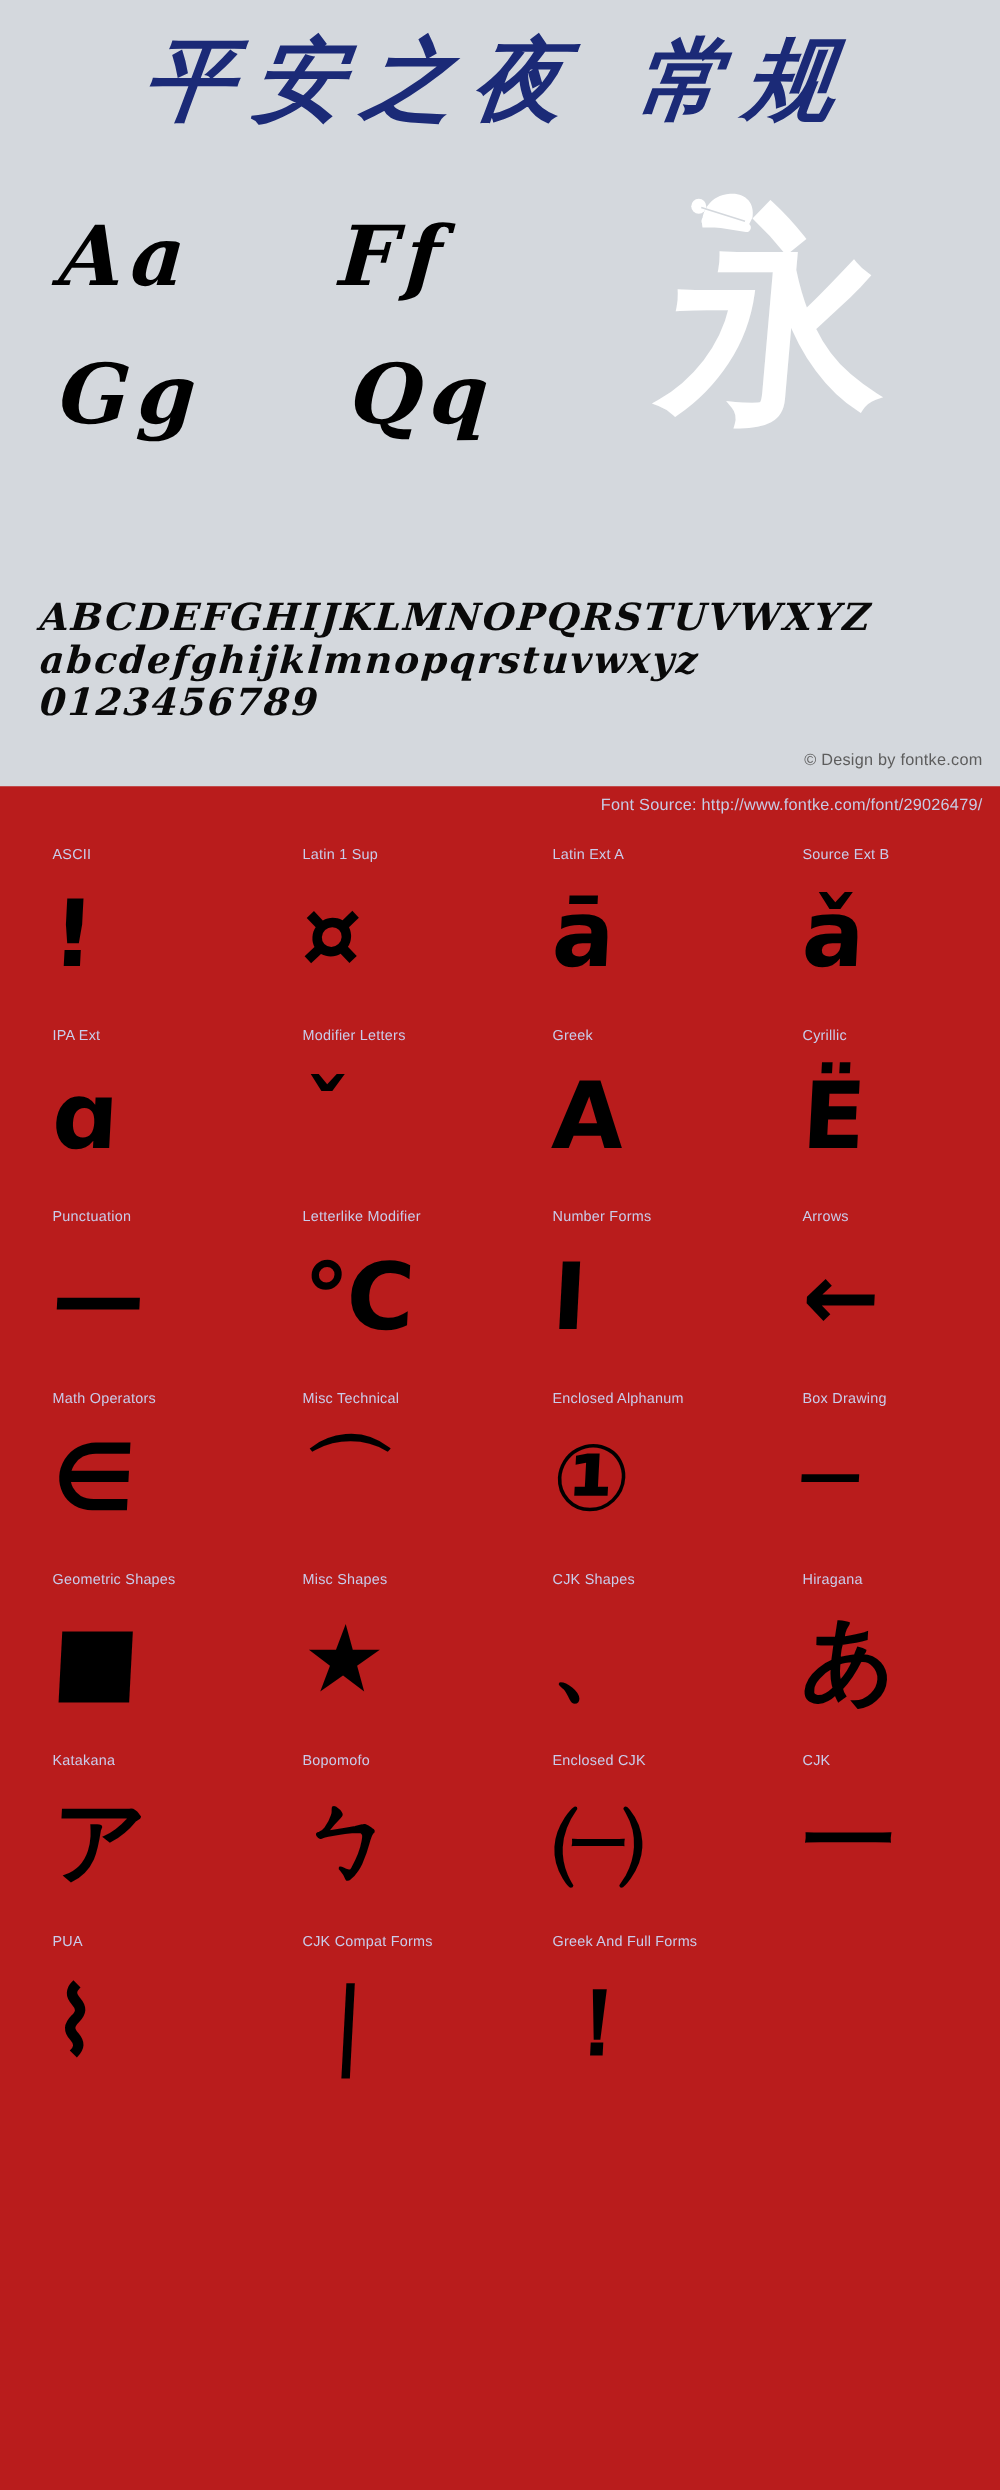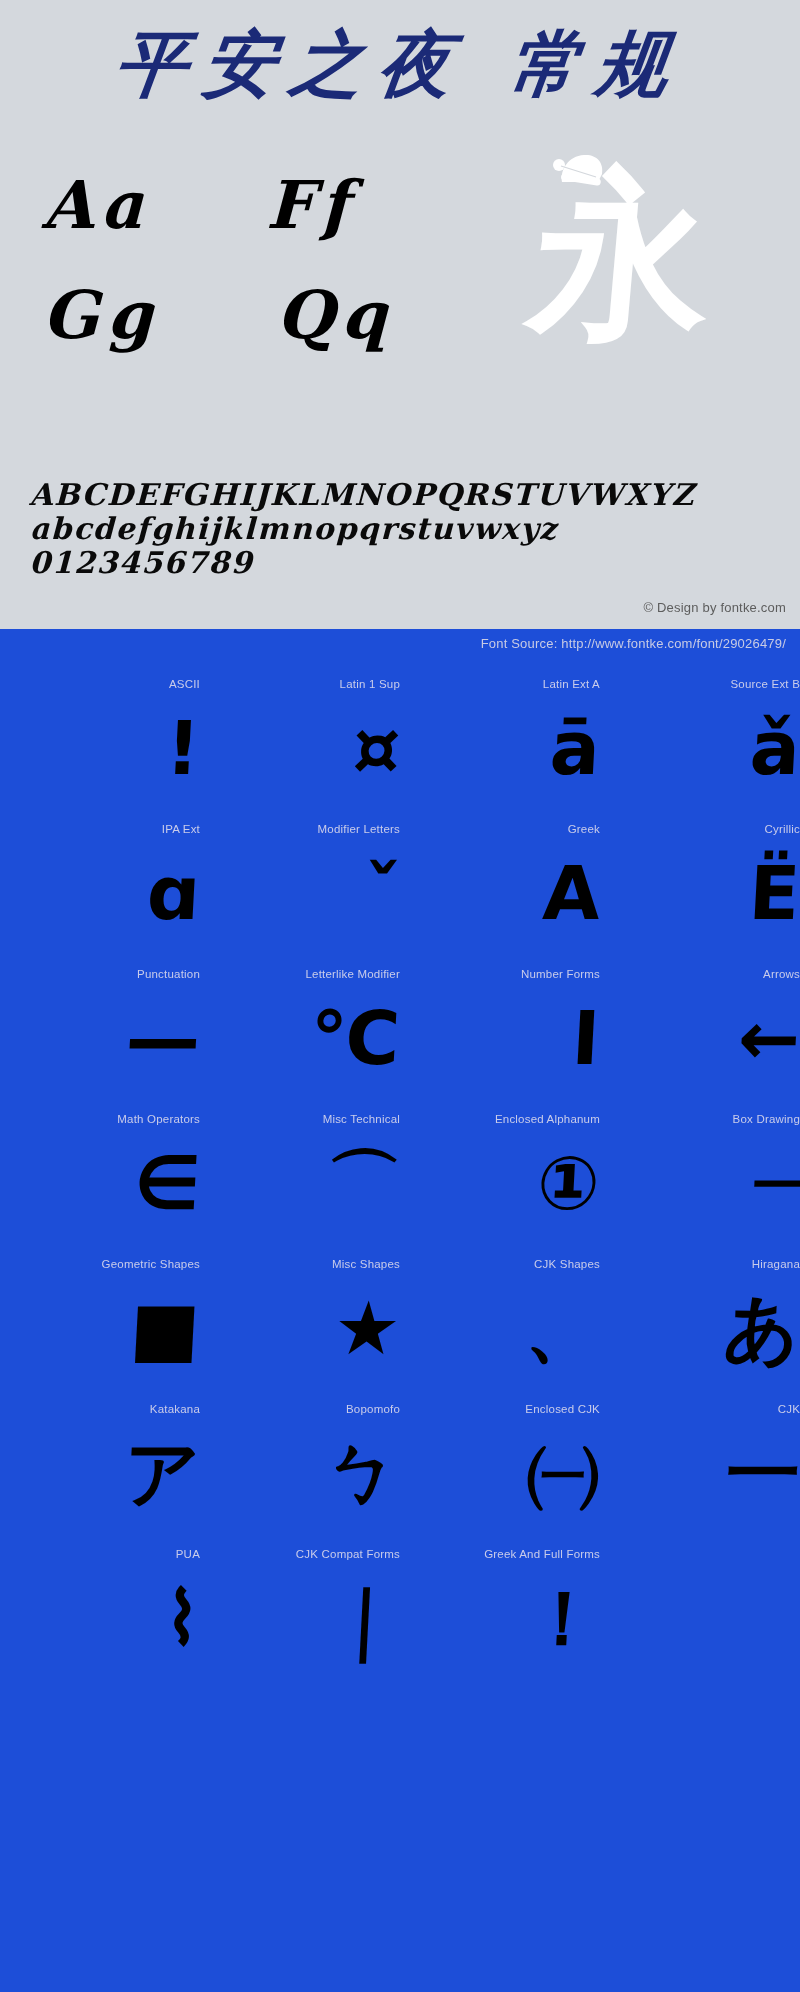--- a/index.html
+++ b/index.html
@@ -119,21 +119,21 @@
     white-space: nowrap;
     margin-top: 40px;
   }
 
   
   #coverage-panel {
     position: absolute;
     left: 0; top: 629px;
     width: 800px;
     height: 1363px;
-    background: #1d4ed8;
+    background: #b91c1c;
     overflow: hidden;
   }
 
   #font-source-line {
     position: absolute;
     right: 14px;
     top: 7px;
     color: #c8cbe4;
     font-family: "Liberation Sans", sans-serif;
     font-size: 13px;
@@ -147,21 +147,22 @@
     top: 47px;
     width: 800px;
     display: grid;
     grid-template-columns: repeat(4, 1fr);
     grid-auto-rows: 145px;
   }
   .coverage-cell {
     position: relative;
     display: flex;
     flex-direction: column;
-    align-items: flex-end;
+    align-items: flex-start;
+    padding-left: 42px;
   }
   .coverage-label {
     color: #c9ccea;
     font-family: "Liberation Sans", sans-serif;
     font-size: 11.5px;
     letter-spacing: .2px;
     white-space: nowrap;
     height: 16px;
     line-height: 16px;
   }

